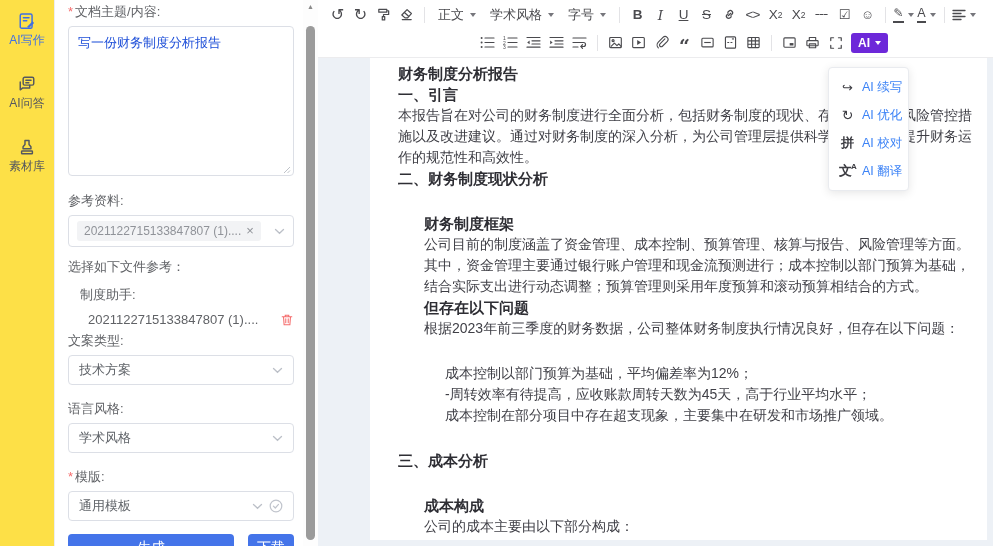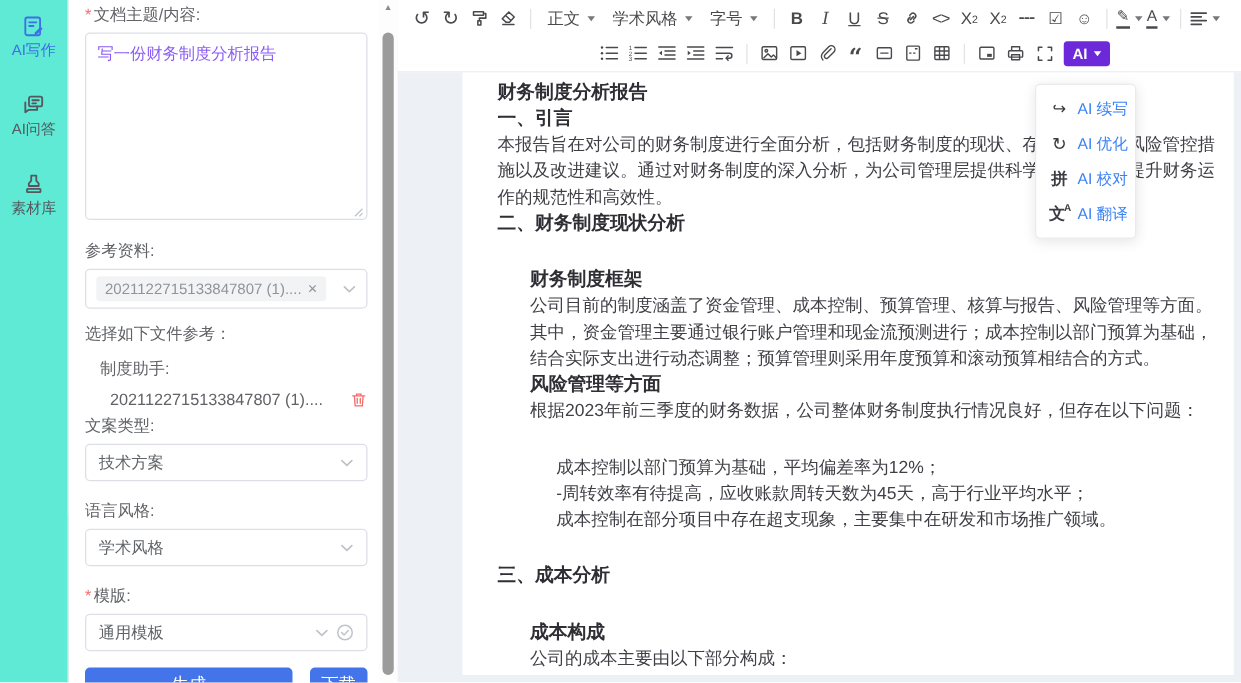--- a/index.html
+++ b/index.html
@@ -1,31 +1,31 @@
 <!DOCTYPE html>
 <html><head>
 <meta charset="utf-8">
 <style>
   html,body{margin:0;padding:0}
   body{width:993px;height:546px;position:relative;overflow:hidden;background:#fff;
        font-family:"Liberation Sans","DejaVu Sans",sans-serif;-webkit-font-smoothing:antialiased}
   svg{display:block}
   
-  .nav{position:absolute;left:0;top:0;width:55px;height:546px;background:#5eead4;border-right:1px solid #ededf0;box-sizing:border-box}
+  .nav{position:absolute;left:0;top:0;width:55px;height:546px;background:#fde047;border-right:1px solid #ededf0;box-sizing:border-box}
   .nav-item{display:flex;flex-direction:column;align-items:center;gap:3px;margin-top:12px;cursor:pointer;color:#55585f}
   .nav-item .lbl{font-size:12px;line-height:14px}
   .nav-item.active{color:#3f6fe3}
   .nav-item+.nav-item{margin-top:28px}
   
   .panel{position:absolute;left:55px;top:0;width:248px;height:412px;background:#fff;box-sizing:border-box;padding:4px 9px 6px 13px;font-size:13px;color:#606266}
   .f-label{font-size:13px;color:#606266;line-height:16px}
   .star{color:#f56c6c;margin-right:2px}
   .topic-box{margin-top:6px;position:relative}
   .topic{width:100%;height:150px;box-sizing:border-box;border:1px solid #dcdfe6;border-radius:4px;
-         padding:7px 9px;font-size:13px;color:#8b5cf6;resize:none;outline:none;
+         padding:7px 9px;font-size:13px;color:#1d4ed8;resize:none;outline:none;
          font-family:Liberation Sans, sans-serif;line-height:18px}
   .resize-h{position:absolute;right:3px;bottom:5px;color:#bfc3c9}
   .mt14{margin-top:14px}.mt12{margin-top:12px}.mt6{margin-top:6px}.mt16{margin-top:16px}
   .select{box-sizing:border-box;border:1px solid #dcdfe6;border-radius:4px;height:30px;display:flex;
           align-items:center;padding:0 10px;background:#fff;color:#5f6368;cursor:pointer;position:relative}
   .select .val{flex:1;font-size:13px;white-space:nowrap;overflow:hidden}
   .multi{height:32px;padding:0 8px}
   .tag{display:flex;align-items:center;gap:5px;background:#f2f3f5;border-radius:3px;padding:3px 7px;
        font-size:12px;color:#909399;max-width:178px}
   .tag .txt{white-space:nowrap;overflow:hidden}
@@ -369,21 +369,21 @@
     </div>
   </div>
 
   <div class="page">
       <div class="doc-title ind-0">财务制度分析报告</div>
       <div class="doc-h2 ind-0">一、引言</div>
       <div class="doc-p ind-0">本报告旨在对公司的财务制度进行全面分析，包括财务制度的现状、存在的问题、风险管控措施以及改进建议。通过对财务制度的深入分析，为公司管理层提供科学决策支持，提升财务运作的规范性和高效性。</div>
       <div class="doc-h2 ind-0">二、财务制度现状分析</div>
       <div class="doc-h3 ind-1 gap">财务制度框架</div>
       <div class="doc-p ind-1">公司目前的制度涵盖了资金管理、成本控制、预算管理、核算与报告、风险管理等方面。其中，资金管理主要通过银行账户管理和现金流预测进行；成本控制以部门预算为基础，结合实际支出进行动态调整；预算管理则采用年度预算和滚动预算相结合的方式。</div>
-      <div class="doc-h3 ind-1">风险管理等方面</div>
+      <div class="doc-h3 ind-1">但存在以下问题</div>
       <div class="doc-p ind-1">根据2023年前三季度的财务数据，公司整体财务制度执行情况良好，但存在以下问题：</div>
       <div class="doc-p ind-2 gap">成本控制以部门预算为基础，平均偏差率为12%；</div>
       <div class="doc-p ind-2">-周转效率有待提高，应收账款周转天数为45天，高于行业平均水平；</div>
       <div class="doc-p ind-2">成本控制在部分项目中存在超支现象，主要集中在研发和市场推广领域。</div>
       <div class="doc-h2 ind-0 gap">三、成本分析</div>
       <div class="doc-h3 ind-1 gap">成本构成</div>
       <div class="doc-p ind-1">公司的成本主要由以下部分构成：</div>
       <div class="doc-p ind-2 gap">人力成本：占总成本的35%；</div>
     </div>
 </div>

